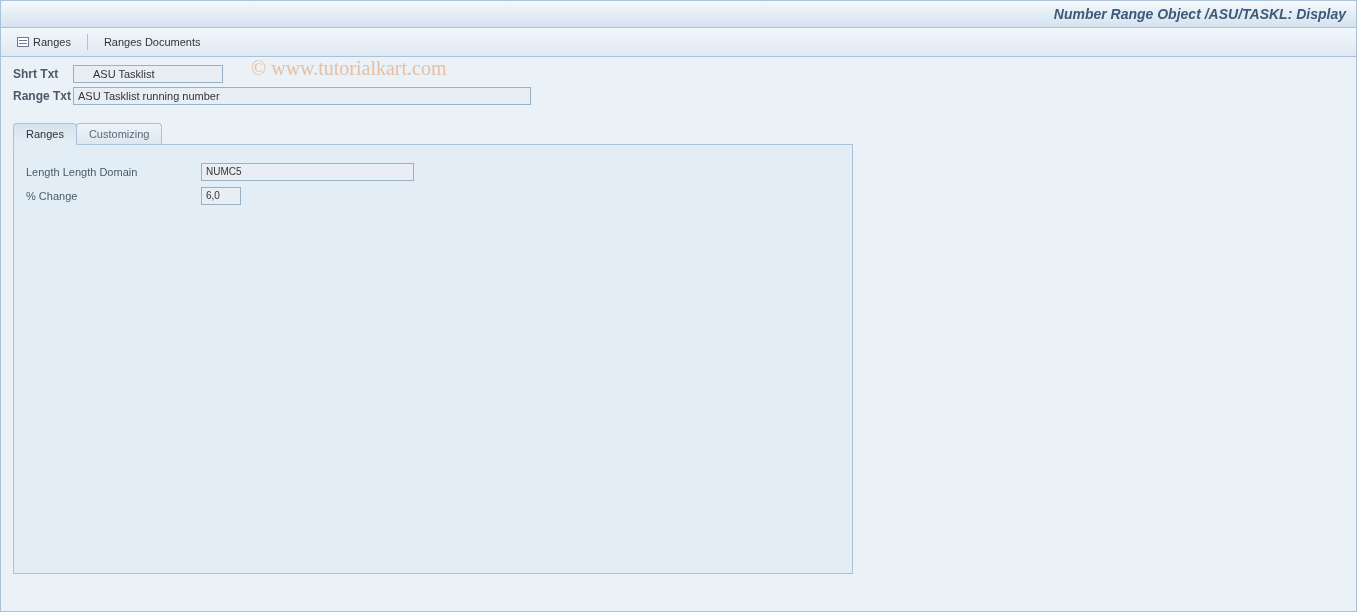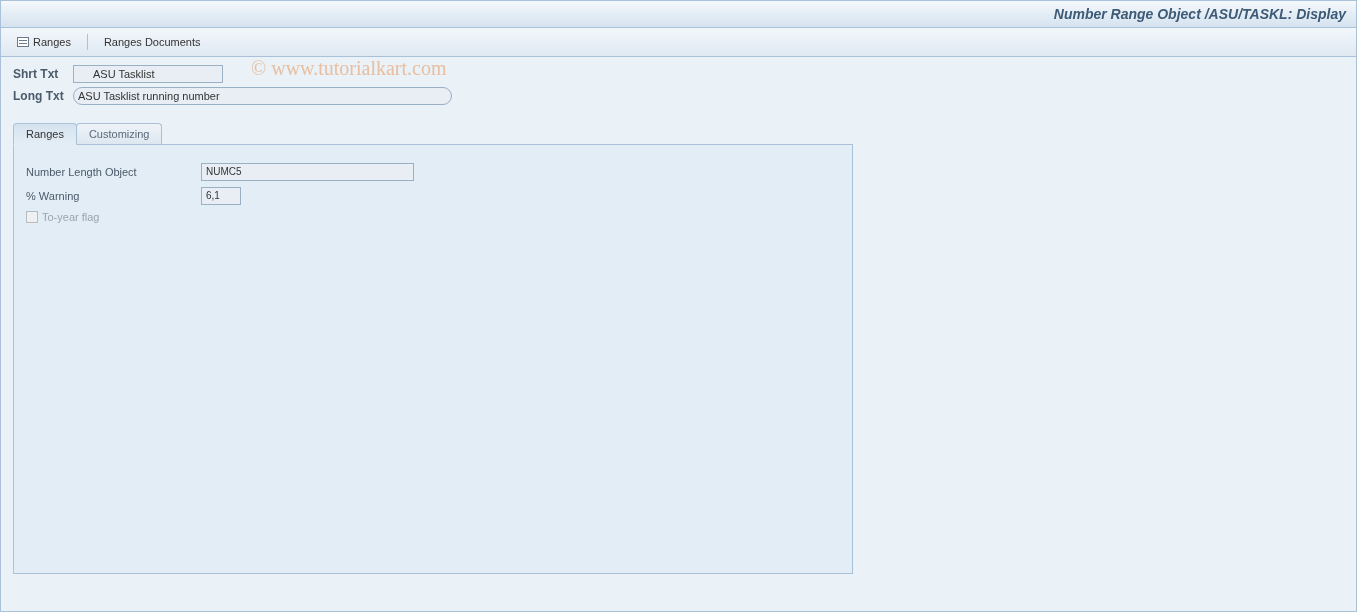--- a/index.html
+++ b/index.html
@@ -111,22 +111,21 @@
       padding: 2px 4px;
       font-size: 11px;
       height: 18px;
       color: #333;
     }
     .field-input.short {
       width: 150px;
       padding-left: 19px;
     }
     .field-input.long {
-      width: 379px;
-      border-radius: 9px;
+      width: 458px;
     }
     .tab-panel-wrap {
       padding: 10px 12px 12px 12px;
     }
     .tab-container {
       width: 840px;
     }
     .tabs {
       display: flex;
       position: relative;
@@ -222,44 +221,40 @@
     </div>
     <div class="watermark">© www.tutorialkart.com</div>
   </div>
 
   <div class="content-header">
     <div class="field-row">
       <div class="field-label">Shrt Txt</div>
       <div class="field-input short">ASU Tasklist</div>
     </div>
     <div class="field-row">
-      <div class="field-label">Long Txt</div>
+      <div class="field-label">Range Txt</div>
       <div class="field-input long">ASU Tasklist running number</div>
     </div>
   </div>
 
   <div class="tab-panel-wrap">
     <div class="tab-container">
       <div class="tabs">
         <div class="tab active">
           <span>Ranges</span>
         </div>
         <div class="tab inactive">
           <span>Customizing</span>
         </div>
       </div>
       <div class="tab-body">
         <div class="body-row">
-          <div class="body-label">Number Length Object</div>
+          <div class="body-label">Length Length Domain</div>
           <div class="body-input wide">NUMC5</div>
         </div>
         <div class="body-row">
-          <div class="body-label">% Warning</div>
-          <div class="body-input narrow">6,1</div>
-        </div>
-        <div class="checkbox-row">
-          <div class="checkbox-box"></div>
-          <div class="checkbox-label">To-year flag</div>
+          <div class="body-label">% Change</div>
+          <div class="body-input narrow">6,0</div>
         </div>
       </div>
     </div>
   </div>
 </div>
 
 </body></html>

